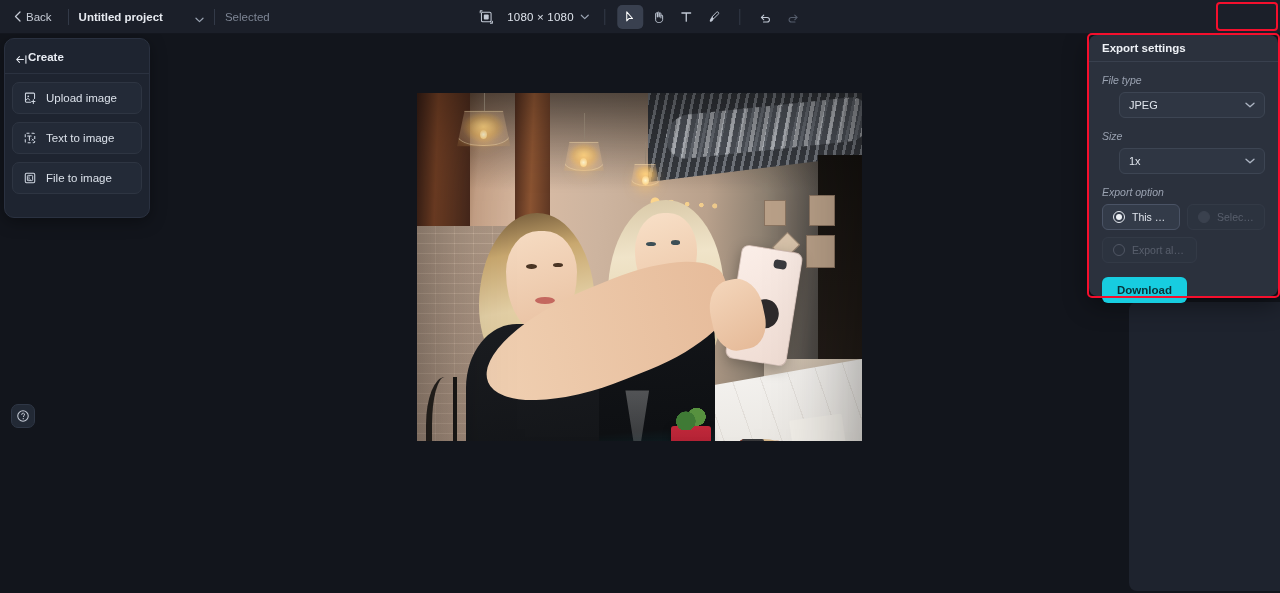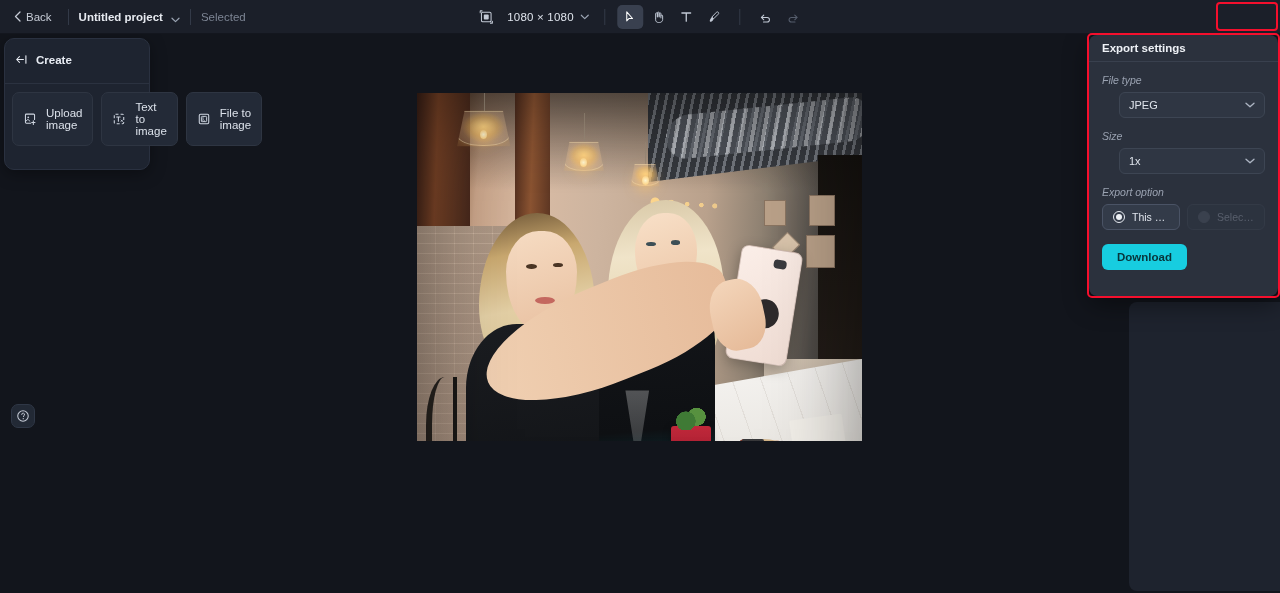--- a/index.html
+++ b/index.html
@@ -68,26 +68,26 @@
   }
 
   
   .create-panel {
     position: absolute; left: 4px; top: 38px; width: 146px;
     background: #1e2430; border: 1px solid #2a3140; border-radius: 10px;
     padding: 6px 0 8px 0; z-index: 20;
     box-shadow: 0 4px 16px rgba(0,0,0,.35);
   }
   .cp-head {
-    display: flex; align-items: center; gap: 8px;
-    padding: 6px 10px 14px 10px; border-bottom: 1px solid #2b3240;
+    display: flex; gap: 0;
+    padding: 6px 10px 4px 10px; border-bottom: 1px solid #2b3240;
     cursor: pointer;
   }
   .cp-head-label { color: #e9edf4; font-size: 11.5px; font-weight: 700; }
-  .cp-body { padding: 8px 7px 15px 7px; display: flex; flex-direction: row; gap: 8px; }
+  .cp-body { padding: 8px 7px 15px 7px; display: flex; flex-direction: column; gap: 8px; }
   .cp-item {
     display: flex; align-items: center; gap: 9px;
     background: #232a37; border: 1px solid #2e3542; border-radius: 7px;
     padding: 8px 10px; cursor: pointer;
   }
   .cp-item-label { color: #dbe1ea; font-size: 11.5px; }
   .cp-ic { display: flex; width: 14px; height: 14px; color: #cfd6e1; }
 
   
   .canvas-area { position: absolute; left: 0; top: 34px; right: 0; bottom: 0; background: #12151c; overflow: hidden; }
@@ -315,21 +315,21 @@
 
   <div class="topbar">
     <div class="tb-left">
       <div class="back-btn">
         <svg width="7" height="11" viewBox="0 0 7 11">
             <path d="M6 1L1.5 5.5L6 10" stroke="#c7ccd6" stroke-width="1.3" fill="none" stroke-linecap="round" stroke-linejoin="round"></path>
           </svg>
         <span>Back</span>
       </div>
       <div class="vsep"></div>
-      <div style="display:flex;align-items:flex-end;">
+      <div style="display:flex;align-items:flex-end;gap:24px;">
         <span class="proj-name">Untitled project</span>
         <span class="proj-caret">
           <svg width="9" height="6" viewBox="0 0 9 6">
               <path d="M1 1.2L4.5 4.6L8 1.2" stroke="#9aa3b2" stroke-width="1.2" fill="none" stroke-linecap="round" stroke-linejoin="round"></path>
             </svg>
         </span>
       </div>
       <div class="vsep"></div>
       <span class="autosaved">Selected</span>
     </div>
@@ -528,20 +528,26 @@
       <div class="opt-row">
         <div class="opt selected">
           <span class="radio on"></span>
           <span class="opt-text">This canvas</span>
         </div>
         <div class="opt disabled">
           <span class="radio off-disabled"></span>
           <span class="opt-text">Selected l...</span>
         </div>
       </div>
+      <div class="opt-row">
+        <div class="opt disabled" style="flex:0 0 95px">
+          <span class="radio"></span>
+          <span class="opt-text">Export all ...</span>
+        </div>
+      </div>
 
       <div class="dl-row">
         <button class="download-btn">Download</button>
       </div>
     </div>
   </div>
   <div class="hl-panel"></div>
 
   <div class="help-btn">
     <svg width="14" height="14" viewBox="0 0 16 16">

